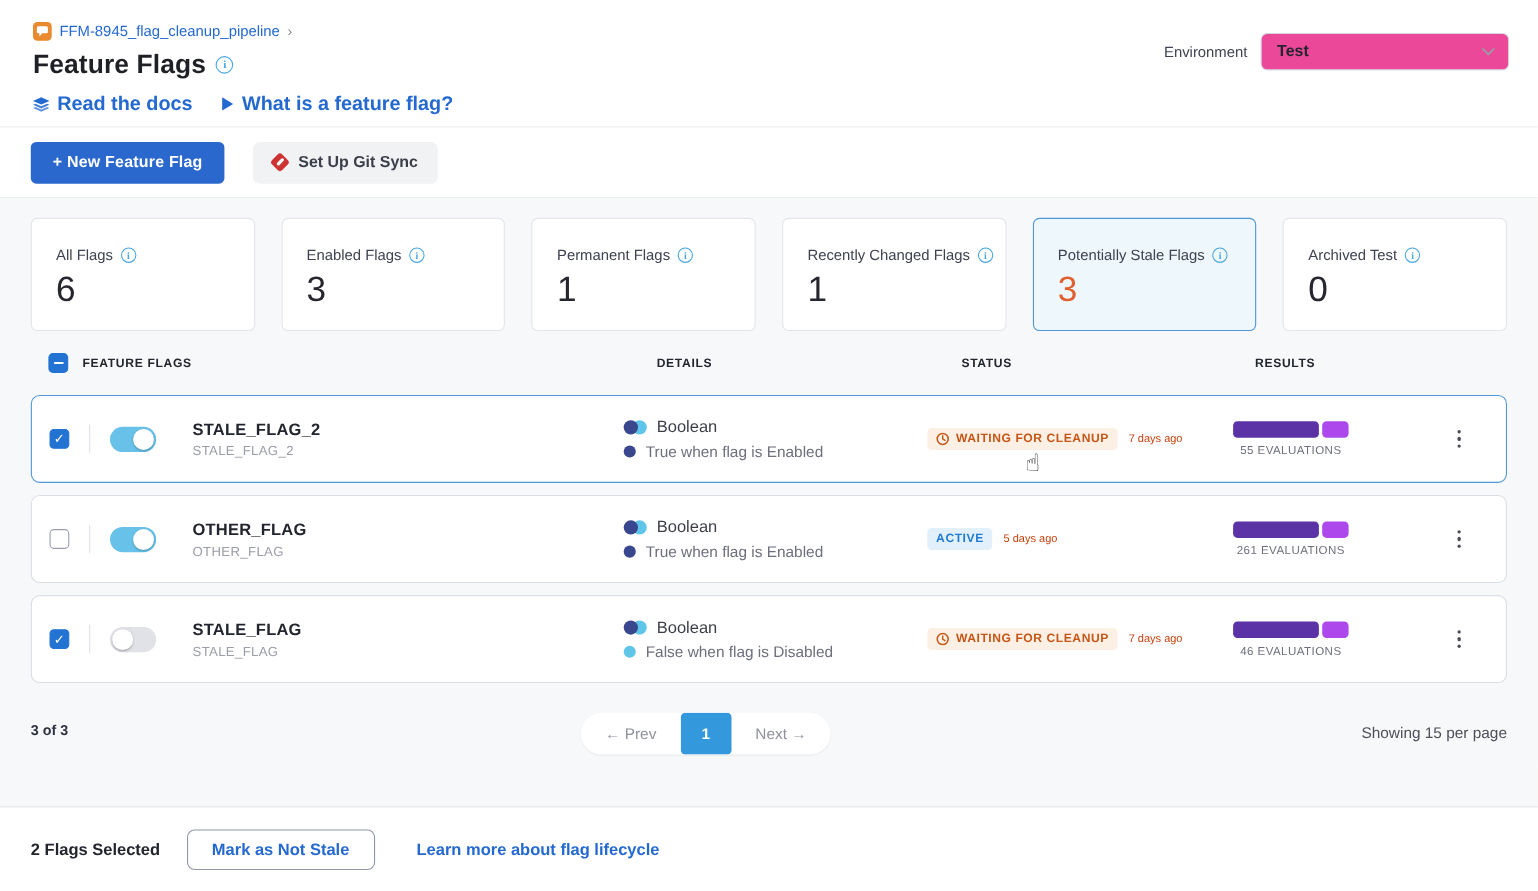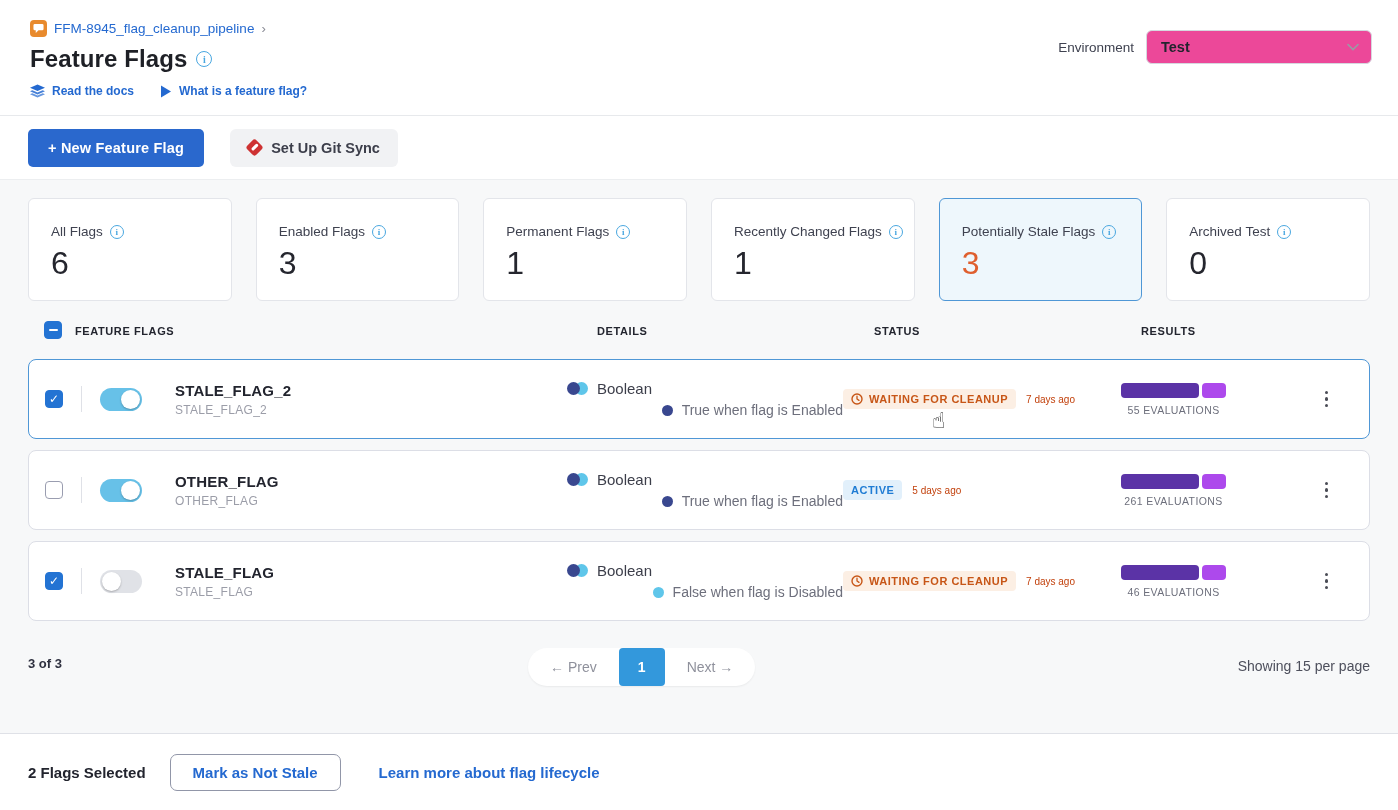--- a/index.html
+++ b/index.html
@@ -13,21 +13,21 @@
   .proj-icon { width:17px; height:17px; border-radius:4px; background:#e88a2d; display:inline-flex; align-items:center; justify-content:center; }
   .proj-icon svg { display:block; }
   .crumb-link { color:#2469d0; font-size:13.5px; text-decoration:none; cursor:pointer; }
   .crumb-sep { color:#8a8c96; font-size:13px; }
   .title-row { display:flex; align-items:center; gap:9px; margin-top:7px; }
   .page-title { font-size:24px; font-weight:700; color:#1e2026; letter-spacing:0.1px; }
   .info-i { display:inline-flex; align-items:center; justify-content:center; border:1.3px solid #49a7e0; color:#49a7e0; border-radius:50%; font-weight:700; font-family:"Liberation Serif","DejaVu Serif",serif; }
   .info-lg { width:16px; height:16px; font-size:10px; }
   .info-sm { width:14px; height:14px; font-size:9px; flex:0 0 auto; }
   .links-row { display:flex; align-items:center; gap:26px; margin-top:11px; }
-  .doc-link { display:flex; align-items:center; gap:7px; color:#2469d0; font-size:12px; font-weight:600; cursor:pointer; }
+  .doc-link { display:flex; align-items:center; gap:7px; color:#2469d0; font-size:18px; font-weight:600; cursor:pointer; }
   .env-box { position:absolute; top:30px; right:26px; display:flex; align-items:center; gap:12px; }
   .env-label { font-size:13.5px; color:#3f4250; }
   .env-select { width:226px; height:34px; background:#ec4899; border:1px solid #d6d8df; border-radius:6px; display:flex; align-items:center; justify-content:space-between; padding:0 12px 0 14px; cursor:pointer; }
   .env-value { font-size:14.5px; font-weight:700; color:#22242e; }
 
   
   .toolbar { position:relative; height:64px; background:#fff; padding:13px 28px; display:flex; align-items:center; gap:26px; border-bottom:1px solid #eceef0; }
   .btn-primary { height:38px; padding:0 20px; background:#2a68cd; border:none; border-radius:5px; color:#fff; font-size:14.5px; font-weight:700; letter-spacing:0.2px; cursor:pointer; font-family:inherit; }
   .btn-git { height:38px; padding:0 18px; background:#f1f2f4; border:none; border-radius:6px; color:#3c3e4a; font-size:14.5px; font-weight:700; display:flex; align-items:center; gap:10px; cursor:pointer; font-family:inherit; }
   .git-icon { width:13px; height:13px; background:#ce3232; transform:rotate(45deg); border-radius:3px; position:relative; }
@@ -72,21 +72,21 @@
   .toggle.on { background:#67c1e8; }
   .toggle.off { background:#e0e2e7; }
   .knob { position:absolute; top:2px; width:19px; height:19px; border-radius:50%; background:#fff; box-shadow:0 1px 2px rgba(0,0,0,0.25); }
   .toggle.on .knob { right:2px; }
   .toggle.off .knob { left:2px; }
   .namecol { margin-left:33px; width:392px; }
   .fname { font-size:15px; font-weight:700; color:#22242e; letter-spacing:0.2px; }
   .fid { font-size:12px; color:#9b9da8; margin-top:4px; letter-spacing:0.3px; }
   .detcol { width:276px; }
   .dline1 { display:flex; align-items:center; gap:9px; font-size:15px; color:#3c3e4a; }
-  .dline2 { display:flex; align-items:center; gap:9px; font-size:14px; color:#6d6f7c; margin-top:5px;justify-content:flex-end; }
+  .dline2 { display:flex; align-items:center; gap:9px; font-size:14px; color:#6d6f7c; margin-top:5px; }
   .boolicon { position:relative; width:21px; height:14px; flex:0 0 auto; }
   .boolicon i { position:absolute; width:13px; height:13px; border-radius:50%; top:0; }
   .boolicon .bc1 { left:0; background:#39478f; z-index:2; }
   .boolicon .bc2 { left:8px; background:#5fc6ea; z-index:1; }
   .dot { width:11px; height:11px; border-radius:50%; flex:0 0 auto; }
   .dot.navy { background:#39478f; }
   .dot.cyan { background:#5fc6ea; }
   .statcol { width:266px; display:flex; align-items:center; gap:10px; }
   .badge { display:inline-flex; align-items:center; gap:6px; border-radius:4px; padding:4px 8px; font-size:11px; font-weight:700; letter-spacing:0.5px; cursor:pointer; white-space:nowrap; }
   .badge.warn { background:#fcefe4; color:#c75617; }

